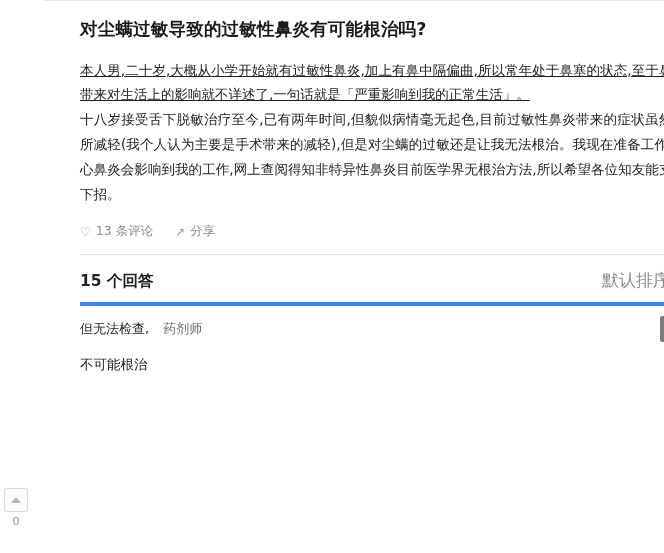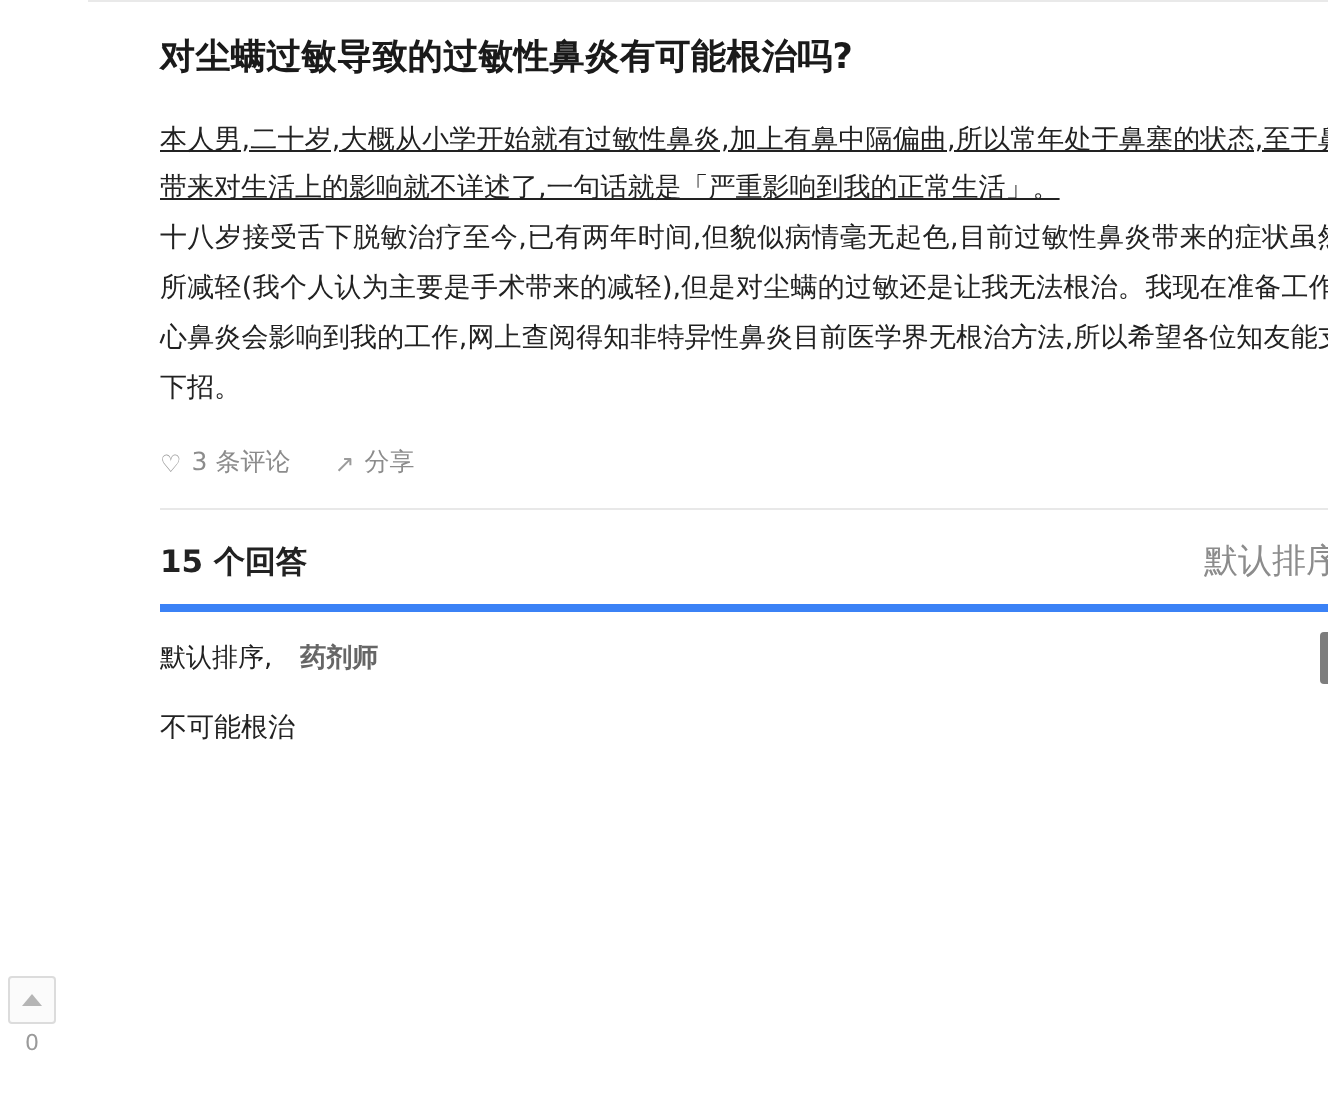--- a/index.html
+++ b/index.html
@@ -111,21 +111,20 @@
     font-size: 13px;
     color: #333333;
   }
   .author-name {
     color: #222222;
     cursor: pointer;
     margin-right: 14px;
   }
   .author-bio {
     color: #666666;
-    font-weight: bold;
   }
   .answer-snippet {
     margin-top: 14px;
     font-size: 13.5px;
     line-height: 1.8;
     color: #222222;
   }
   .avatar {
     position: absolute;
     right: 0;
@@ -214,41 +213,41 @@
     <h1 class="question-title">对尘螨过敏导致的过敏性鼻炎有可能根治吗?</h1>
 
     <div class="answer-body">
       <p class="tight">本人男,二十岁,大概从小学开始就有过敏性鼻炎,加上有鼻中隔偏曲,所以常年处于鼻塞的状态,至于鼻炎带来对生活上的影响就不详述了,一句话就是「严重影响到我的正常生活」。</p>
       <p>十八岁接受舌下脱敏治疗至今,已有两年时间,但貌似病情毫无起色,目前过敏性鼻炎带来的症状虽然有所减轻(我个人认为主要是手术带来的减轻),但是对尘螨的过敏还是让我无法根治。我现在准备工作,担心鼻炎会影响到我的工作,网上查阅得知非特异性鼻炎目前医学界无根治方法,所以希望各位知友能支一下招。</p>
     </div>
 
     <div class="meta-row">
       <div class="meta-item">
         <span class="meta-icon heart-icon">♡</span>
-        <span>3 条评论</span>
+        <span>13 条评论</span>
       </div>
       <div class="meta-item">
         <span class="meta-icon share-icon">↗</span>
         <span>分享</span>
       </div>
     </div>
 
     <hr class="sep-line">
 
     <div class="answers-header">
       <div class="answers-count">15 个回答</div>
       <div class="sort-box">
         <span class="sort-label">默认排序</span>
         <span class="sort-caret"></span>
       </div>
     </div>
 
     <div class="answer-item">
       <div class="author-row">
-        <span class="author-name">默认排序,</span>
+        <span class="author-name">但无法检查,</span>
         <span class="author-bio">药剂师</span>
       </div>
       <div class="avatar">
         <div class="head"></div>
         <div class="body"></div>
       </div>
       <div class="answer-snippet">不可能根治</div>
     </div>
 
   </div>

